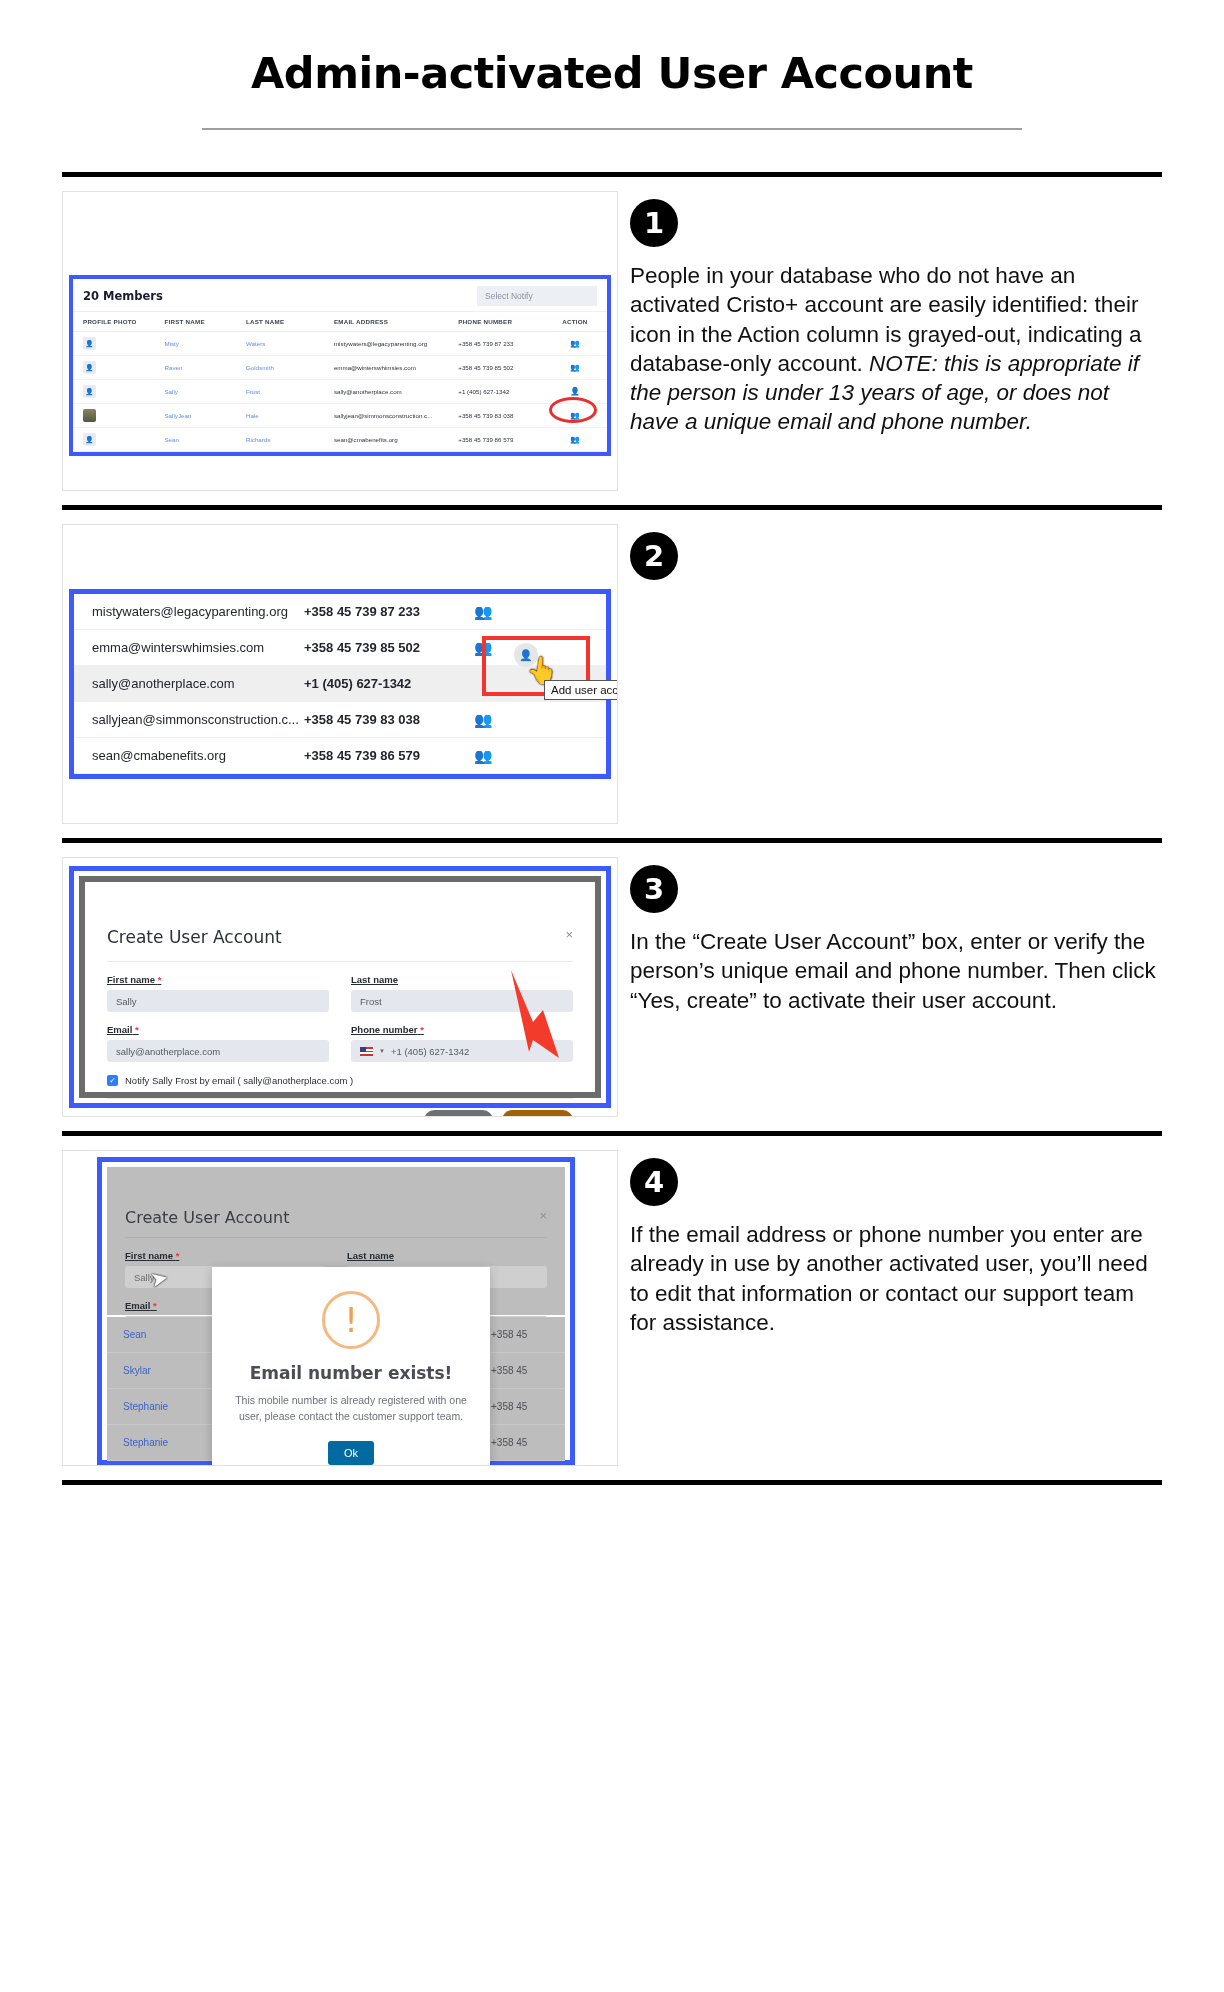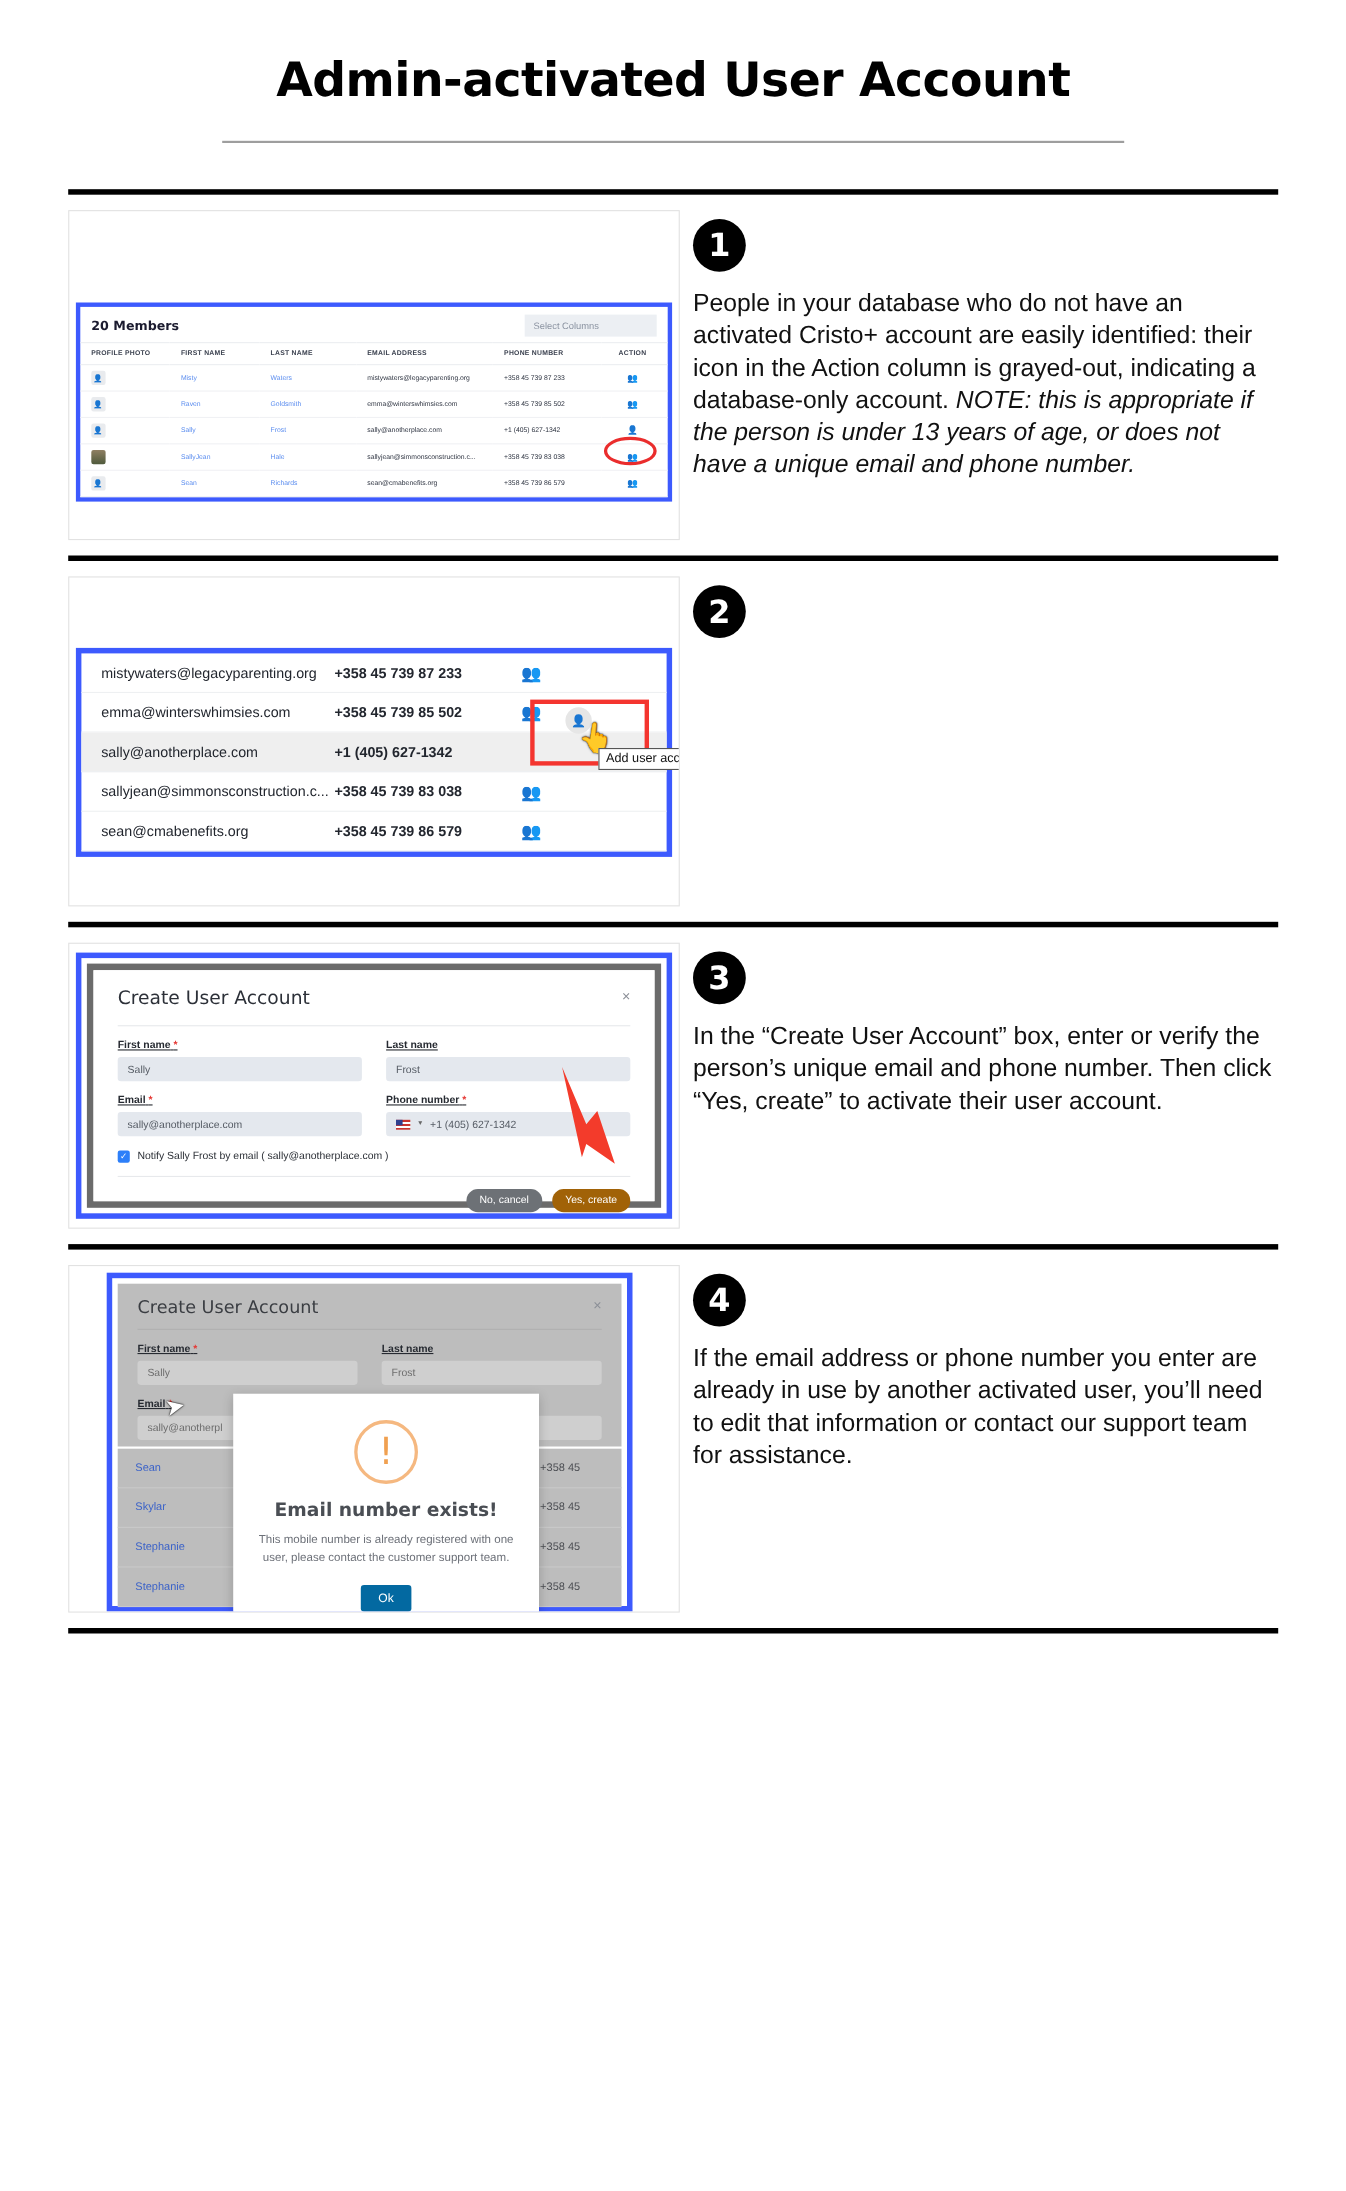--- a/index.html
+++ b/index.html
@@ -162,21 +162,21 @@
     position:absolute; left:6px; top:8px; right:6px; bottom:8px;
     border:5px solid #3d5afe; background:#fff;
   }
   .p3 .greyframe {
     position:absolute; left:5px; top:5px; right:5px; bottom:5px;
     border:6px solid #6b6b6b; background:#fff;
   }
   .dlg { position:absolute; inset:0; background:#fff; padding:0 22px; }
   .dlg-head {
     display:flex; justify-content:space-between; align-items:flex-start;
-    padding:16px 0 14px 0; border-bottom:1px solid #e7e9ec;
+    padding:16px 0 14px 0; border-bottom:1px solid #e7e9ec;margin-top:29px;
   }
   .dlg-title { font-size:17px; color:#2c3038; font-family:"DejaVu Sans",sans-serif; }
   .dlg-x { font-size:13px; color:#8b8f97; cursor:pointer; }
   .fgrid { display:flex; gap:22px; margin-top:12px; }
   .fcol { flex:1; }
   .flabel { font-size:9.5px; color:#262a31; font-weight:600; margin-bottom:5px;text-decoration:underline; }
   .req { color:#e53935; }
   .finput {
     background:#e4e8ee; height:22px; border-radius:3px;
     font-size:9.5px; color:#555b64; display:flex; align-items:center;
@@ -261,21 +261,21 @@
 <div class="steps">
 
   <div class="hrule"></div>
   <div class="step-row">
     <div class="shot-wrap">
       <div class="shot p1">
 
         <div class="tbl">
           <div class="tbl-head">
             <div class="tbl-title">20 Members</div>
-            <div class="selcols">Select Columns</div>
+            <div class="selcols">Select Notify</div>
           </div>
 
           <table>
             <thead>
               <tr>
                 <th class="c-photo">PROFILE PHOTO</th>
                 <th class="c-first">FIRST NAME</th>
                 <th class="c-last">LAST NAME</th>
                 <th class="c-email">EMAIL ADDRESS</th>
                 <th class="c-phone">PHONE NUMBER</th>

